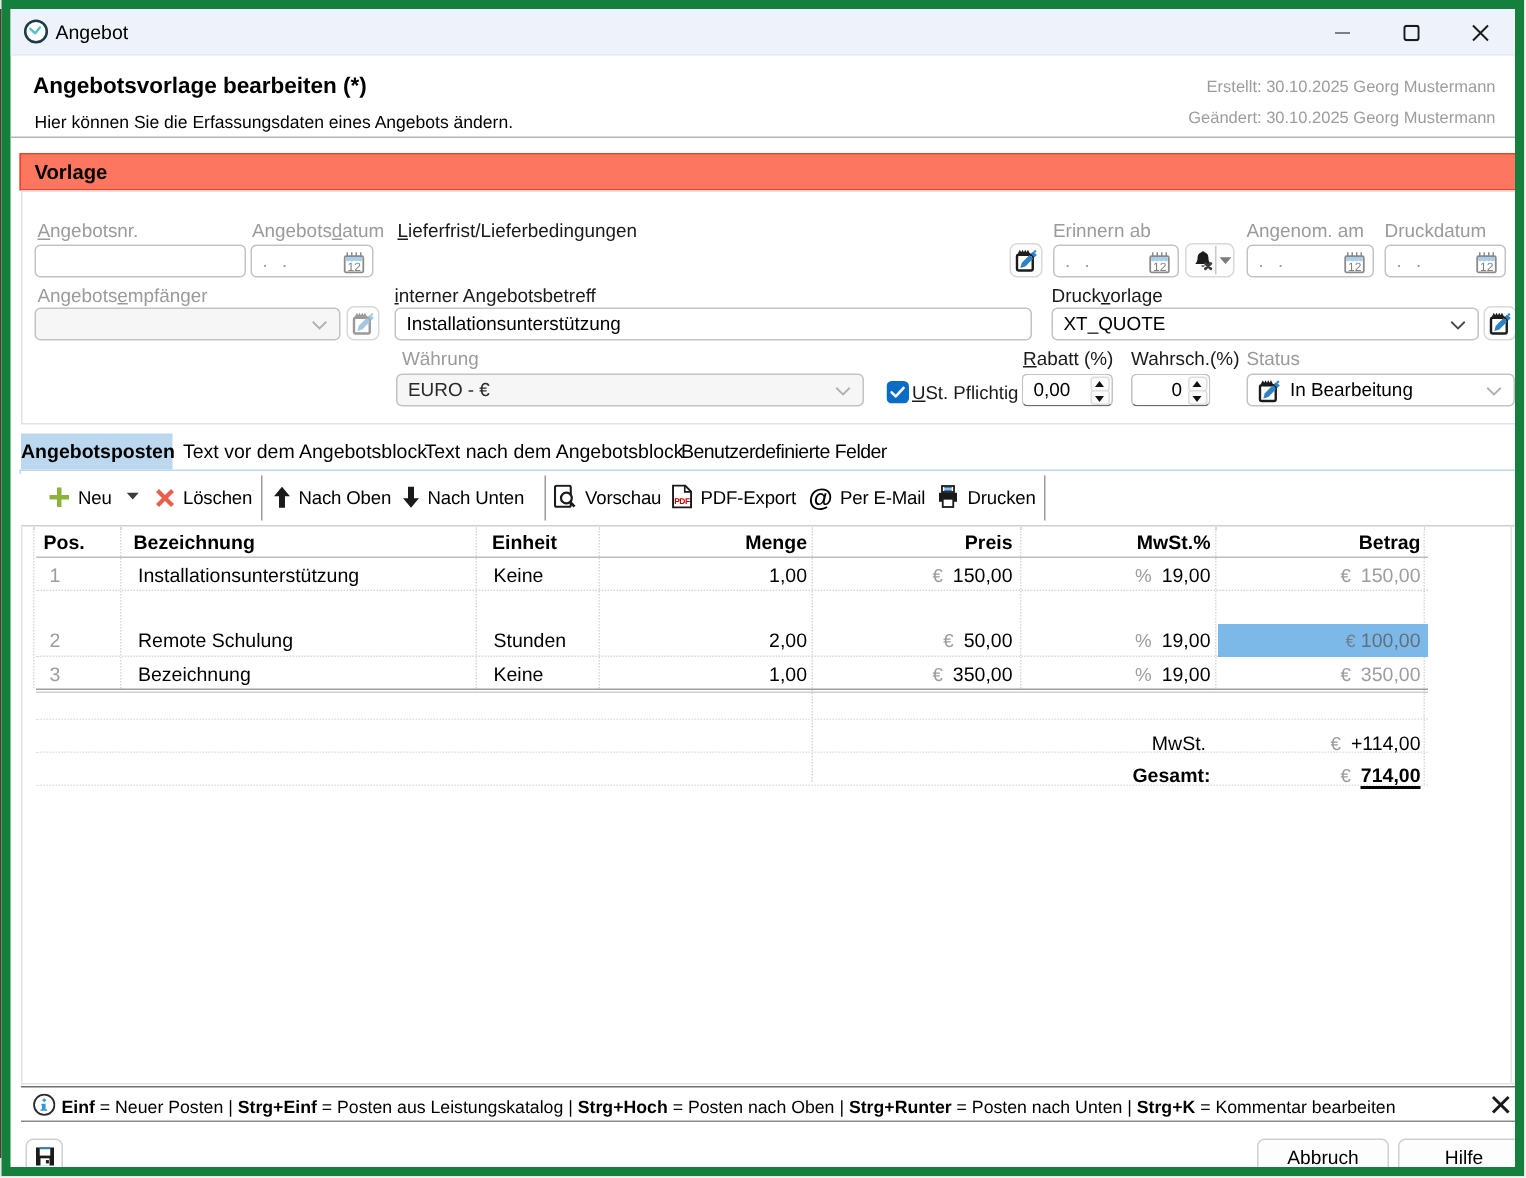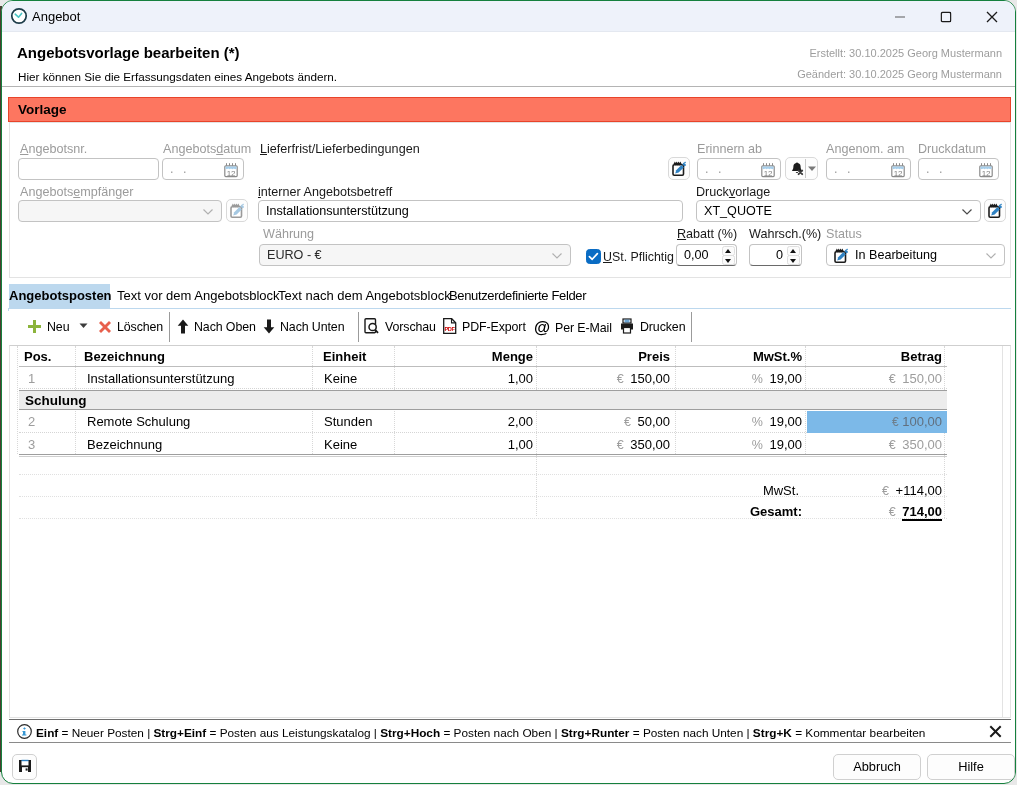--- a/index.html
+++ b/index.html
@@ -1,19 +1,19 @@
 <!DOCTYPE html>
 <html lang="de"><head>
 <meta charset="utf-8">
 <style>
 * { margin:0; padding:0; box-sizing:border-box; }
 html,body { width:1017px; height:785px; overflow:hidden; }
 body { background:#e8e8e8; font-family:"Liberation Sans", sans-serif; font-size:13px; color:#000; }
 .win { position:absolute; left:1px; top:0; width:1015px; height:784px; background:#fff;
-  border:1px solid #15803d; border-radius:12px; overflow:hidden; }
+  border:6px solid #15803d; border-radius:0; overflow:hidden; }
 
 .titlebar { position:absolute; left:0; top:0; width:100%; height:31px; background:#eef2fa; border-bottom:1px solid #e4e8f0; }
 .titlebar .appicon { position:absolute; left:8px; top:6px; }
 .titlebar .apptitle { position:absolute; left:30px; top:8px; font-size:13px; }
 .wbtn { position:absolute; top:0; height:31px; width:46px; }
 .wbtn svg { position:absolute; left:50%; top:50%; transform:translate(-50%,-50%); }
 
 .hdr-title { position:absolute; left:15px; top:43px; font-size:15px; font-weight:bold; }
 .hdr-sub { position:absolute; left:16px; top:69px; font-size:11.7px; }
 .hdr-meta { position:absolute; right:13px; text-align:right; color:#9d9d9d; font-size:11px; }
@@ -330,23 +330,20 @@
       <div class="trow" style="top:22px; height:21px; border-bottom:1px dotted #d5d5d5;">
         <div class="cell gray" style="left:9px;">1</div>
         <div class="cell" style="left:68px;">Installationsunterstützung</div>
         <div class="cell" style="left:305px;">Keine</div>
         <div class="cell num" style="left:377px; width:137px;">1,00</div>
         <div class="cell num" style="left:519px; width:132px;"><span class="eur">€</span> 150,00</div>
         <div class="cell num" style="left:658px; width:125px;"><span class="eur">%</span> 19,00</div>
         <div class="cell num gray" style="left:788px; width:135px;"><span class="eur">€</span> 150,00</div>
       </div>
 
-      <div class="trow" style="top:44px; height:20px; background:#ececec; border-top:1px solid #9e9e9e; border-bottom:1px solid #9e9e9e; font-weight:bold; font-size:13.5px;">
-        <div class="cell" style="left:6px; line-height:20px;">Schulung</div>
-      </div>
 
       <div class="trow" style="top:65px; height:22px; border-bottom:1px dotted #d5d5d5;">
         <div class="cell" style="left:788px; width:140px; top:0; height:22px; background:#7cb9e8;"></div>
         <div class="cell gray" style="left:9px;">2</div>
         <div class="cell" style="left:68px;">Remote Schulung</div>
         <div class="cell" style="left:305px;">Stunden</div>
         <div class="cell num" style="left:377px; width:137px;">2,00</div>
         <div class="cell num" style="left:519px; width:132px;"><span class="eur">€</span> 50,00</div>
         <div class="cell num" style="left:658px; width:125px;"><span class="eur">%</span> 19,00</div>
         <div class="cell num" style="left:788px; width:135px; color:#61707f;"><span style="color:#6e7e8c; font-size:12px;">€</span> 100,00</div>

